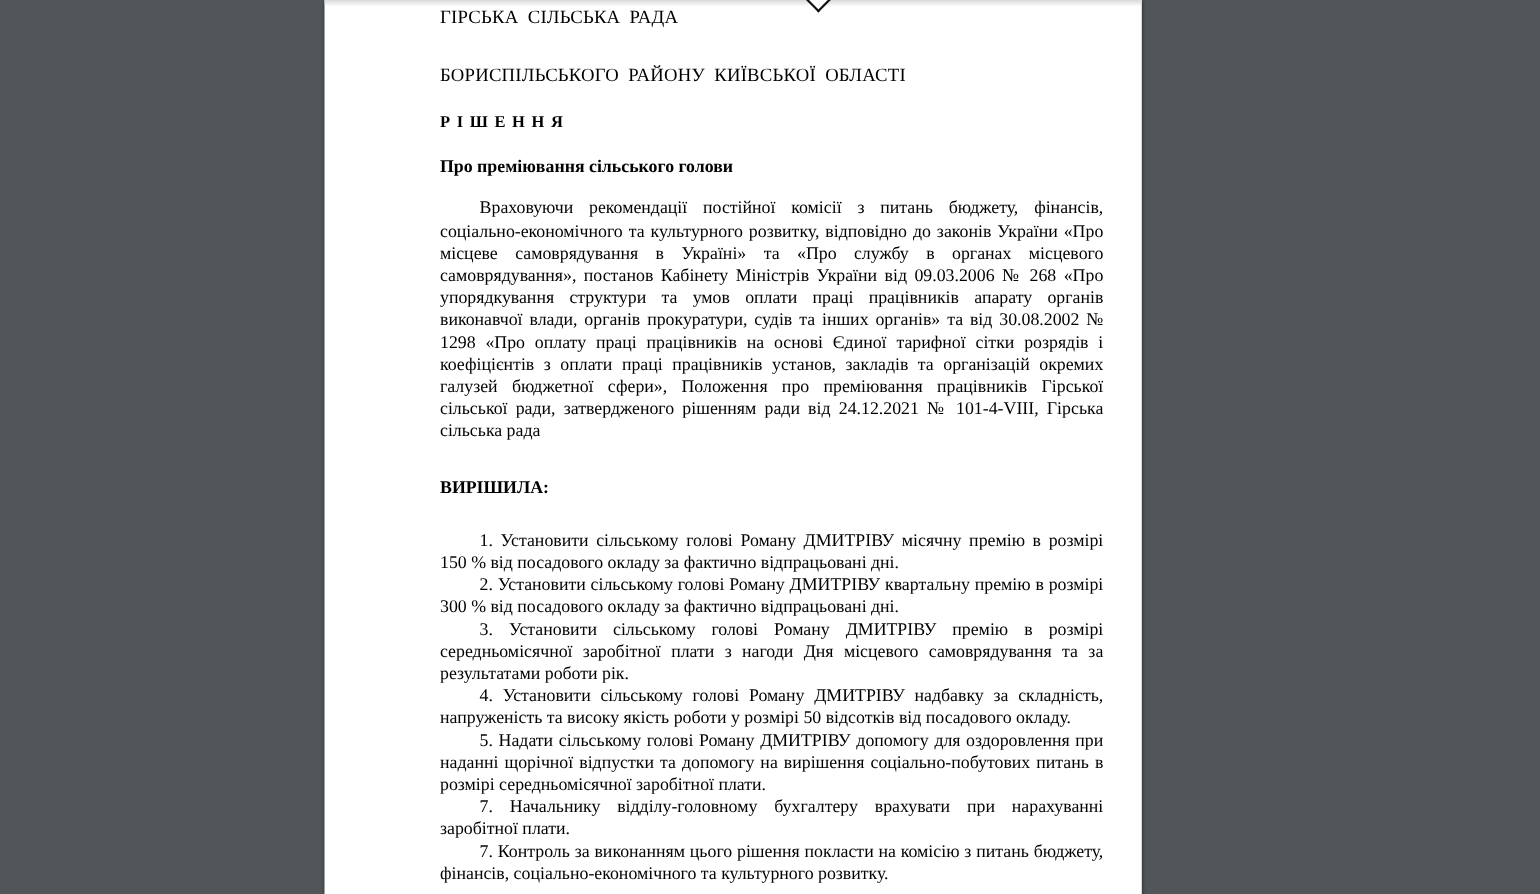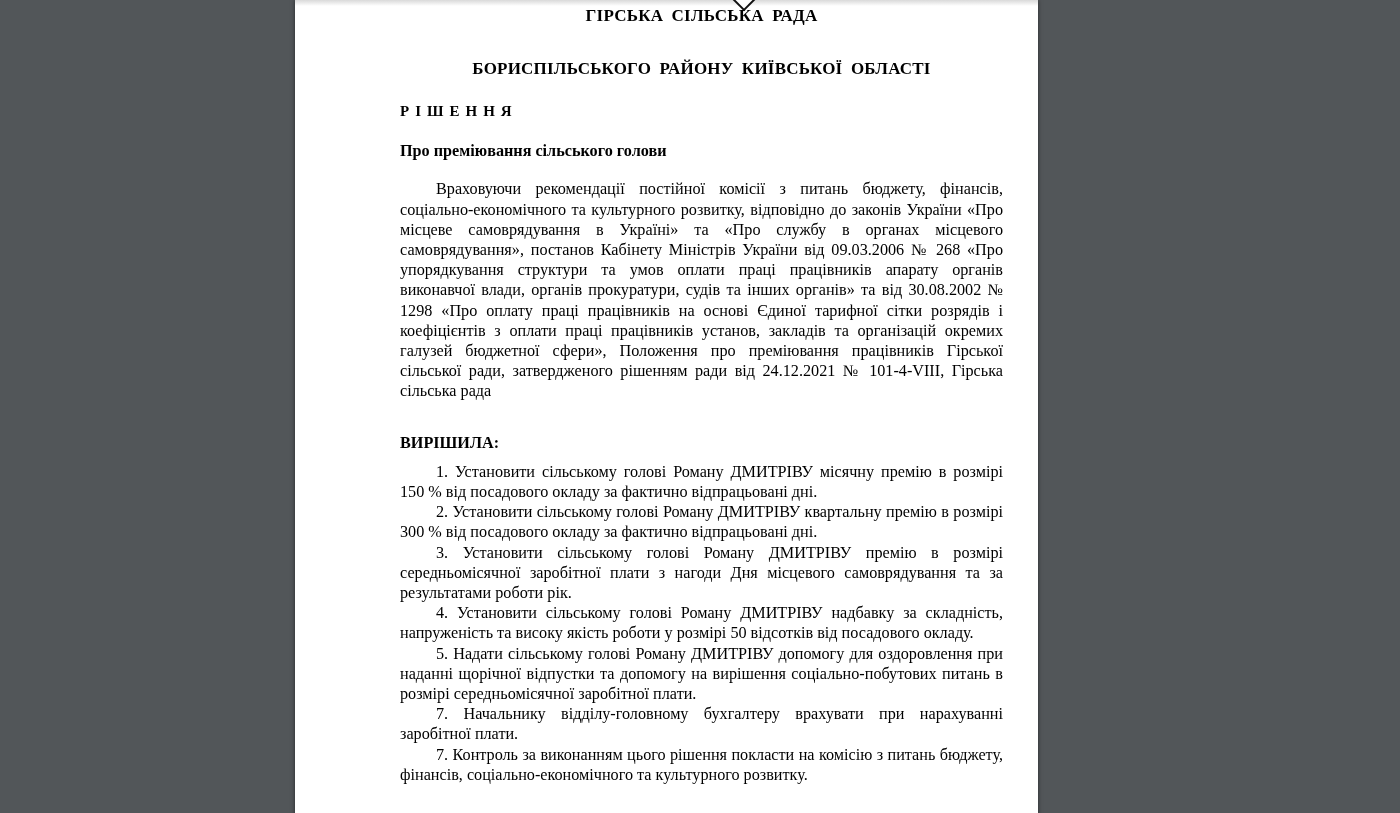--- a/index.html
+++ b/index.html
@@ -46,22 +46,22 @@
     .content {
       position: absolute;
       left: 105px;
       top: 5px;
       width: 603px;
       color: #000;
       font-size: 16.2px;
       line-height: 20.2px;
     }
     .council {
-      text-align: center;
-      font-weight: bold;
+      text-align: left;
+      font-weight: normal;
       font-size: 17px;
       line-height: 21px;
       letter-spacing: 0.2px;
     }
     .council .l1 { word-spacing: 4px; }
     .council .l2 { word-spacing: 4px; margin-top: 32px; }
     .doc-type {
       text-align: left;
       font-weight: bold;
       font-size: 15px;
@@ -75,21 +75,21 @@
     .preamble {
       text-align: justify;
       text-indent: 36px;
       margin-top: 18px;
     }
     .resolved {
       font-weight: bold;
       margin-top: 31px;
     }
     .items {
-      margin-top: 9px;
+      margin-top: 28px;
     }
     .item {
       text-align: justify;
       text-indent: 36px;
       margin: 0;
     }
   </style>
 </head>
 <body>
 

